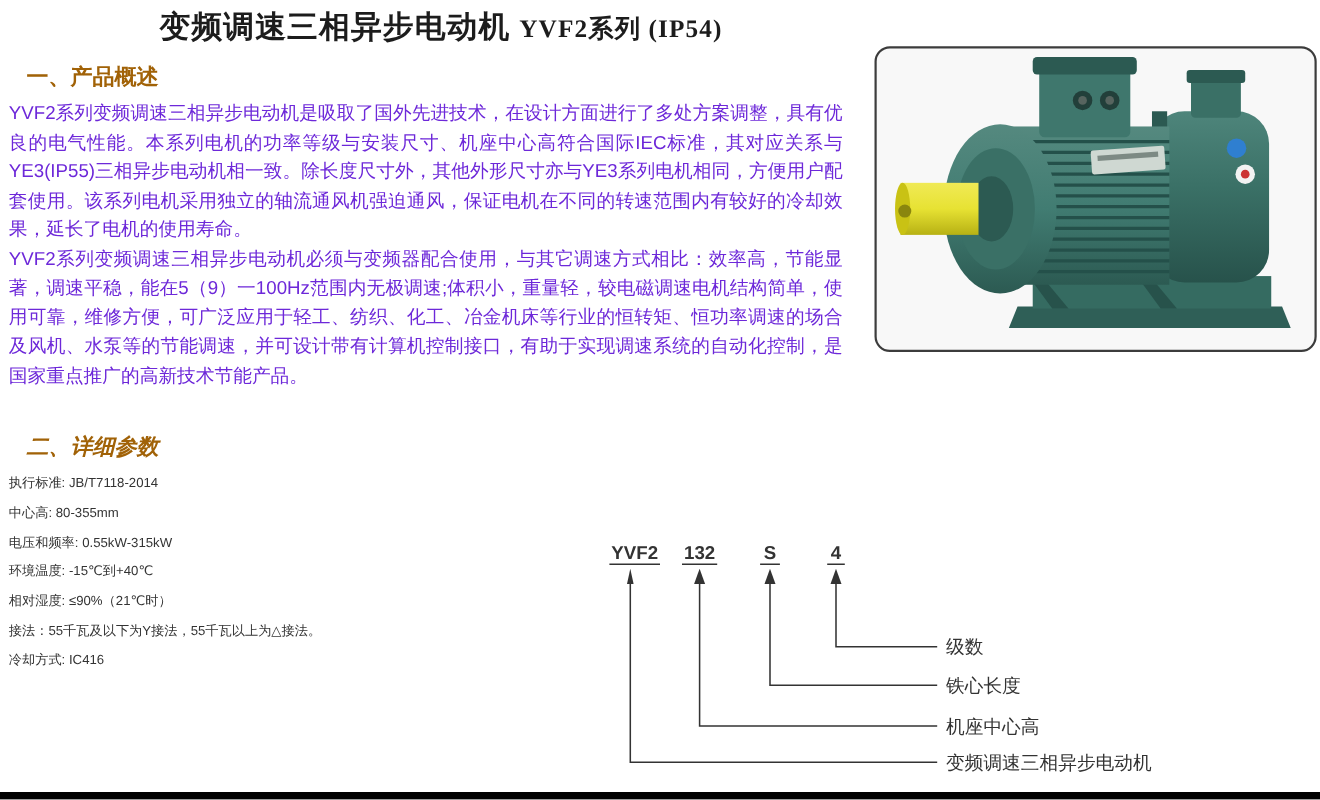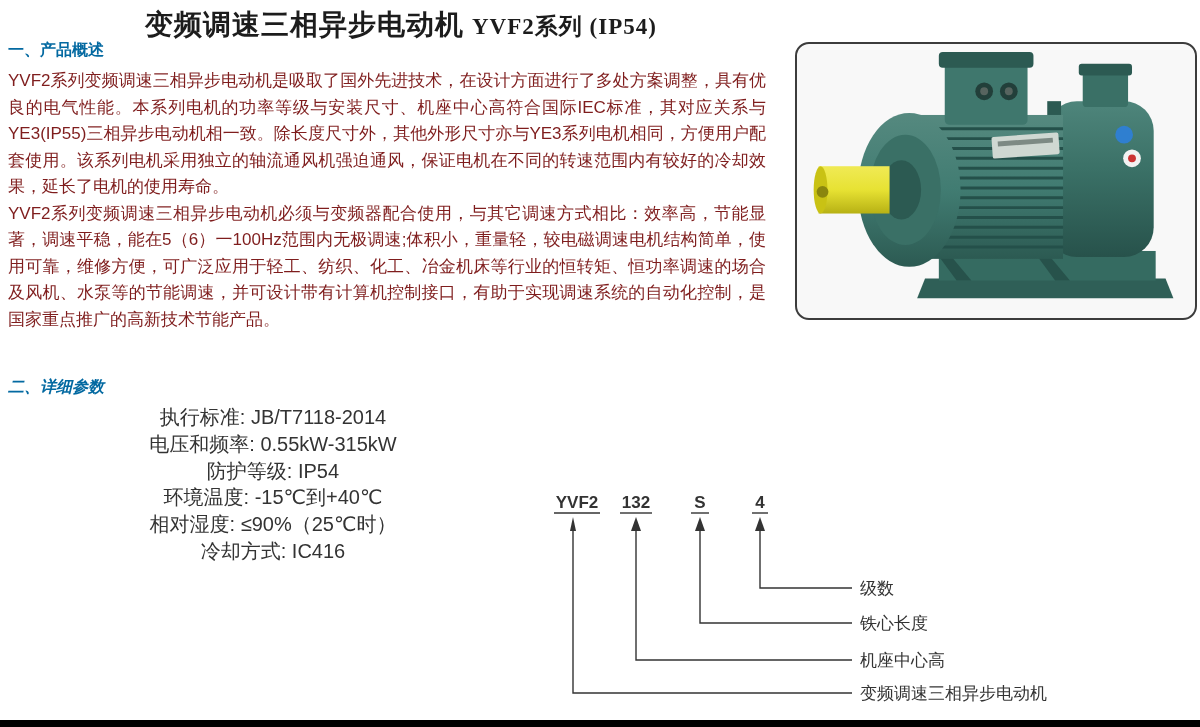--- a/index.html
+++ b/index.html
@@ -10,40 +10,40 @@
   
   .title{position:absolute;left:145px;top:6px;white-space:nowrap;}
   .title .t-main{
     font-size:28px;font-weight:900;color:#1c1c1c;letter-spacing:1px;
   }
   .title .t-suffix{
     font-family:"Liberation Serif","DejaVu Serif",serif;
     font-size:23px;font-weight:700;color:#1c1c1c;margin-left:8px;letter-spacing:1px;
   }
   
-  .sec-h{font-size:16px;font-weight:800;color:#0369a1;margin:0;}
+  .sec-h{font-size:20px;font-weight:800;color:#a16207;margin:16px;}
   
   .overview{position:absolute;left:8px;top:40px;width:758px;}
   .overview .sec-h{margin-bottom:7px;}
   .overview p{
-    margin:0;font-size:17px;line-height:26.5px;color:#7f1d1d;
+    margin:0;font-size:17px;line-height:26.5px;color:#6d28d9;
     text-align:justify;text-justify:inter-ideograph;
   }
   
   .motor-box{
     position:absolute;left:795px;top:42px;width:402px;height:278px;
     border:2px solid #3c3c3c;border-radius:14px;background:#f8f8f8;
     box-sizing:border-box;overflow:hidden;
   }
   .motor-box svg{display:block;width:100%;height:100%;}
   
   .specs{position:absolute;left:8px;top:377px;width:530px;}
   .specs .sec-h{margin-bottom:6px;font-style:italic;}
   .specs ul{list-style:none;margin:0;padding:0;}
-  .specs li{font-size:20px;line-height:26.8px;color:#333;white-space:nowrap;text-align:center;}
+  .specs li{font-size:12px;line-height:26.8px;color:#333;white-space:nowrap;}
   
   .model-diagram{position:absolute;left:540px;top:486px;width:580px;height:235px;}
   .model-diagram text{fill:#333;}
   .md-code{font-size:17px;font-weight:600;}
   .md-label{font-size:17px;}
   .md-line{stroke:#333;stroke-width:1.4;fill:none;}
   
   .bottom-bar{position:absolute;left:0;bottom:0;width:1200px;height:7px;background:#000;}
 </style>
 </head>
@@ -53,21 +53,21 @@
 
   <div class="title">
     <span class="t-main">变频调速三相异步电动机</span><span class="t-suffix">YVF2系列 (IP54)</span>
   </div>
 
   <section class="overview">
     <h2 class="sec-h">一、产品概述</h2>
     <div>
 
     <p>YVF2系列变频调速三相异步电动机是吸取了国外先进技术，在设计方面进行了多处方案调整，具有优良的电气性能。本系列电机的功率等级与安装尺寸、机座中心高符合国际IEC标准，其对应关系与YE3(IP55)三相异步电动机相一致。除长度尺寸外，其他外形尺寸亦与YE3系列电机相同，方便用户配套使用。该系列电机采用独立的轴流通风机强迫通风，保证电机在不同的转速范围内有较好的冷却效果，延长了电机的使用寿命。</p>
-        <p>YVF2系列变频调速三相异步电动机必须与变频器配合使用，与其它调速方式相比：效率高，节能显著，调速平稳，能在5（6）一100Hz范围内无极调速;体积小，重量轻，较电磁调速电机结构简单，使用可靠，维修方便，可广泛应用于轻工、纺织、化工、冶金机床等行业的恒转矩、恒功率调速的场合及风机、水泵等的节能调速，并可设计带有计算机控制接口，有助于实现调速系统的自动化控制，是国家重点推广的高新技术节能产品。</p>
+        <p>YVF2系列变频调速三相异步电动机必须与变频器配合使用，与其它调速方式相比：效率高，节能显著，调速平稳，能在5（9）一100Hz范围内无极调速;体积小，重量轻，较电磁调速电机结构简单，使用可靠，维修方便，可广泛应用于轻工、纺织、化工、冶金机床等行业的恒转矩、恒功率调速的场合及风机、水泵等的节能调速，并可设计带有计算机控制接口，有助于实现调速系统的自动化控制，是国家重点推广的高新技术节能产品。</p>
       </div>
   </section>
 
   <div class="motor-box">
     <svg viewBox="0 0 400 278" aria-hidden="true">
       <defs>
         <linearGradient id="gBody" x1="0" y1="0" x2="0" y2="1">
           <stop offset="0" stop-color="#55897f"></stop>
             <stop offset="0.5" stop-color="#417c72"></stop>
             <stop offset="1" stop-color="#2c5a52"></stop>
@@ -134,24 +134,25 @@
       <circle cx="338" cy="116" r="9" fill="#f2f2f2"></circle>
       <circle cx="338" cy="116" r="4" fill="#c33"></circle>
     </svg>
   </div>
 
   <section class="specs">
     <h2 class="sec-h">二、详细参数</h2>
     <ul>
 
     <li>执行标准: JB/T7118-2014</li>
+        <li>中心高: 80-355mm</li>
         <li>电压和频率: 0.55kW-315kW</li>
-        <li>防护等级: IP54</li>
         <li>环境温度: -15℃到+40℃</li>
-        <li>相对湿度: ≤90%（25℃时）</li>
+        <li>相对湿度: ≤90%（21℃时）</li>
+        <li>接法：55千瓦及以下为Y接法，55千瓦以上为△接法。</li>
         <li>冷却方式: IC416</li>
       </ul>
   </section>
 
   <svg class="model-diagram" viewBox="0 0 580 235">
 
     <text class="md-code" x="37" y="22" text-anchor="middle">YVF2</text>
     <text class="md-code" x="96" y="22" text-anchor="middle">132</text>
     <text class="md-code" x="160" y="22" text-anchor="middle">S</text>
     <text class="md-code" x="220" y="22" text-anchor="middle">4</text>

